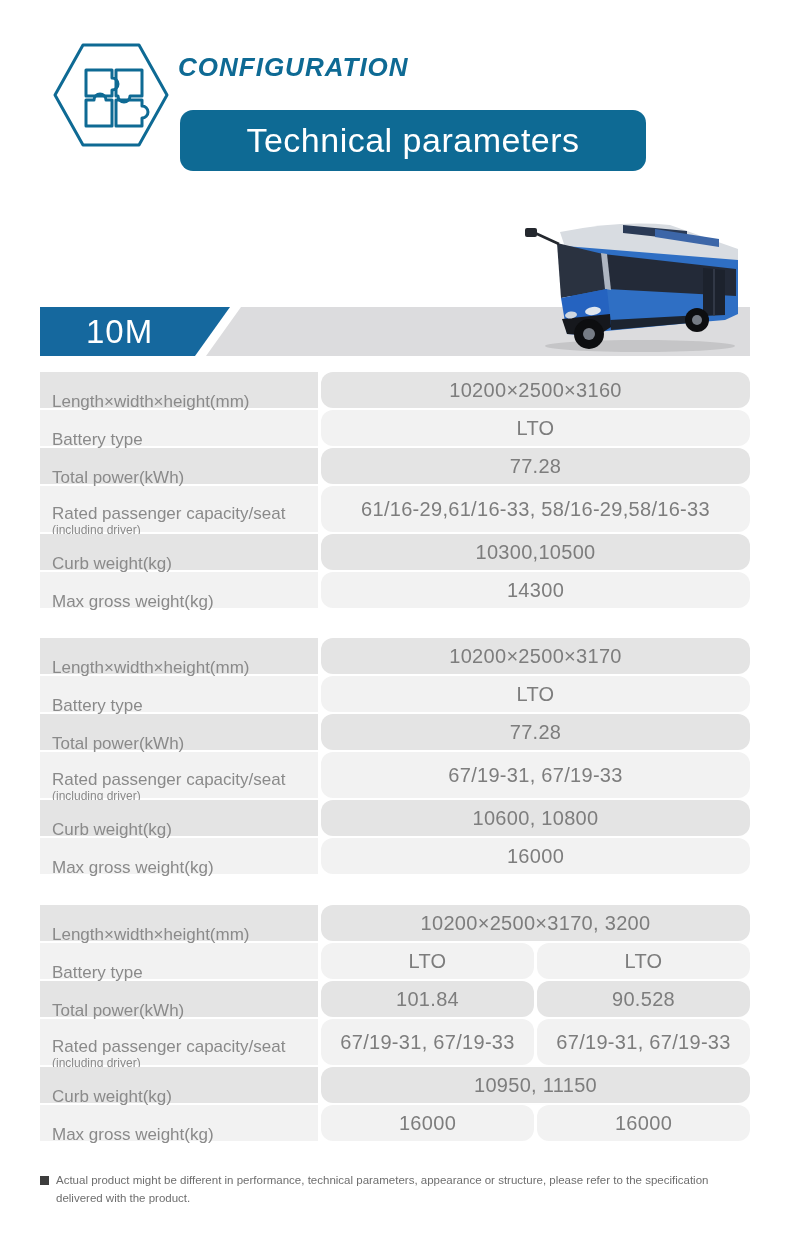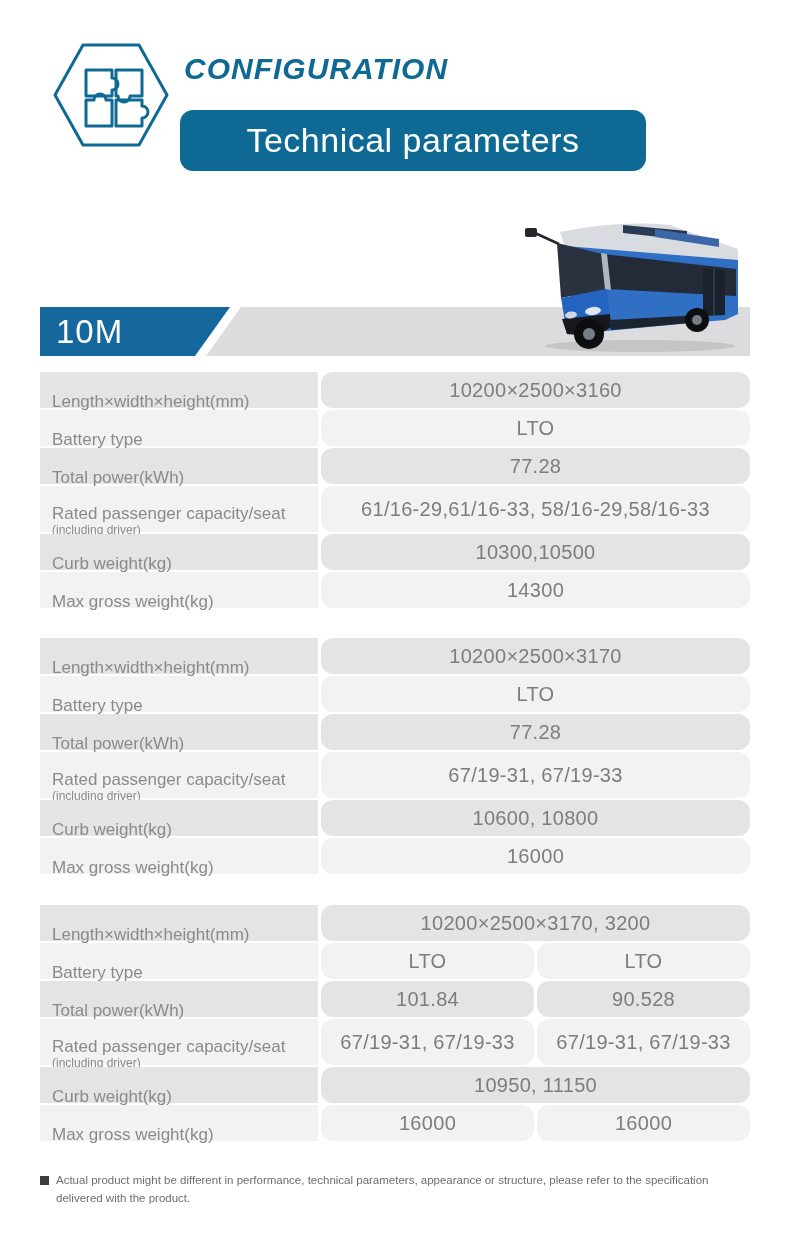--- a/index.html
+++ b/index.html
@@ -8,39 +8,39 @@
     font-family:"Liberation Sans", sans-serif;
     width:790px; height:1238px;
     position:relative; overflow:hidden;
     color:#8a8a8a;
   }
   .page { position:absolute; inset:0; background:#ffffff; }
 
   
   .hex-badge { position:absolute; left:52px; top:36px; width:118px; height:118px; }
   .config-title {
-    position:absolute; left:184px; top:52px;
-    font-size:30px; font-weight:bold; font-style:italic;
+    position:absolute; left:178px; top:52px;
+    font-size:26px; font-weight:bold; font-style:italic;
     letter-spacing:1px; color:#0e6a94; white-space:nowrap;
   }
   .banner {
     position:absolute; left:180px; top:110px; width:466px; height:61px;
     background:#0e6a94; border-radius:13px;
     display:flex; align-items:center; justify-content:center;
   }
   .banner-text { color:#ffffff; font-size:34px; letter-spacing:0.5px; white-space:nowrap; }
 
   
   .band-teal {
     position:absolute; left:40px; top:307px; width:190px; height:49px;
     background:#15689e;
     clip-path:polygon(0 0, 100% 0, calc(100% - 35px) 100%, 0 100%);
     display:flex; align-items:center;
   }
-  .band-teal .model-label { color:#ffffff; font-size:33px; padding-left:16px; letter-spacing:1px; }
+  .band-teal .model-label { color:#ffffff; font-size:33px; padding-left:16px; letter-spacing:1px;margin-left:30px; }
   .band-gray {
     position:absolute; left:206px; top:307px; width:544px; height:49px;
     background:#dcdcde;
     clip-path:polygon(35px 0, 100% 0, 100% 100%, 0 100%);
   }
 
   
   .bus { position:absolute; left:505px; top:216px; width:248px; height:142px; }
 
   

